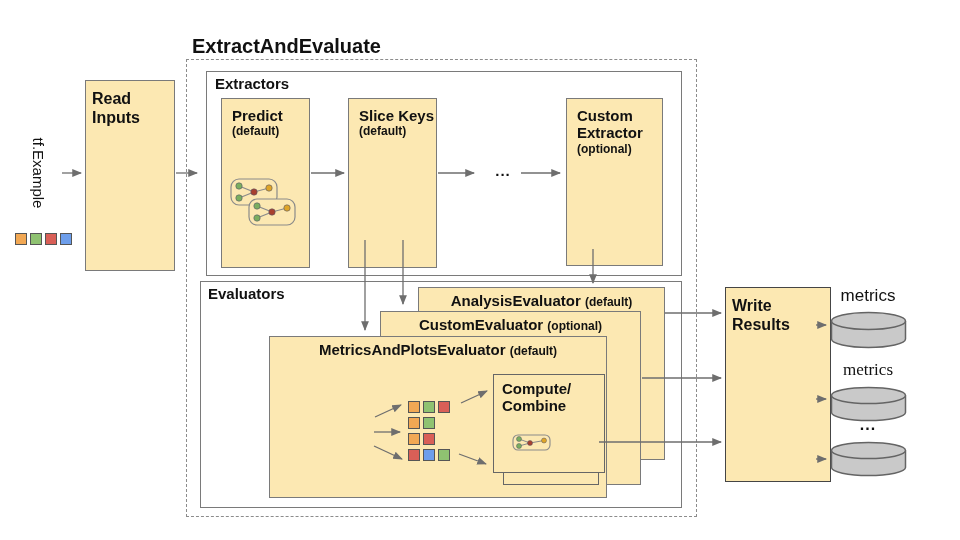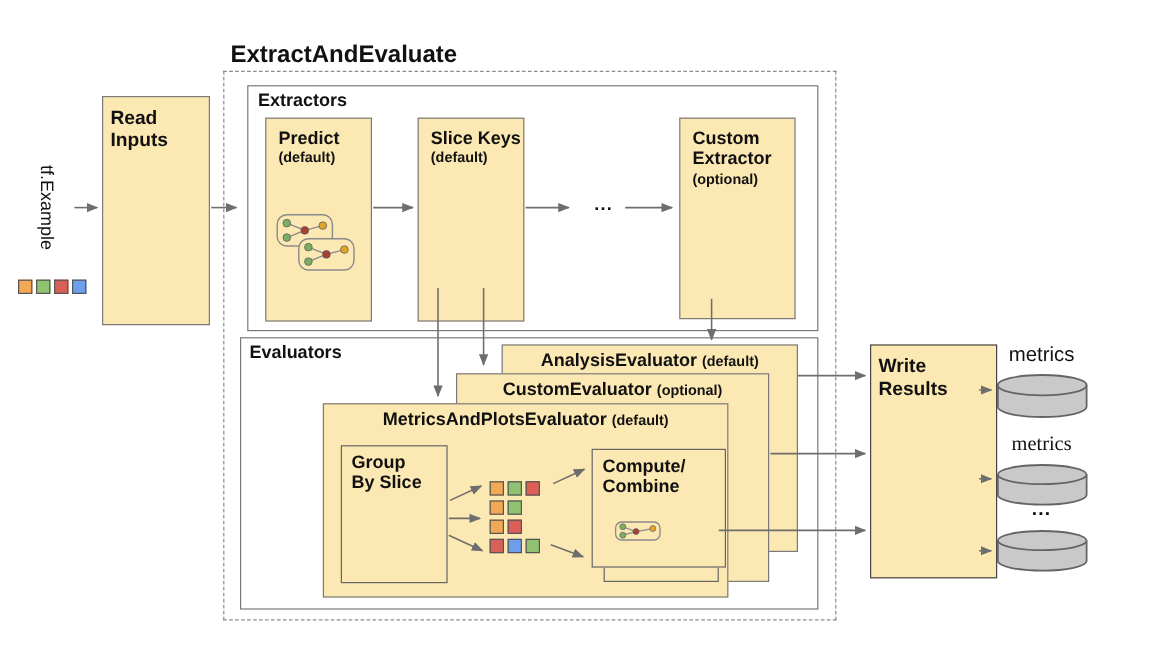--- a/index.html
+++ b/index.html
@@ -115,26 +115,20 @@
     </div>
   </div>
 
   <div class="abs box" style="left:269px;top:336px;width:338px;height:162px;">
     <div class="eval-title">
       <span>MetricsAndPlotsEvaluator</span>
       <span class="qualifier">(default)</span>
     </div>
   </div>
 
-  <div class="abs box" style="left:284px;top:371px;width:89px;height:115px;border-color:#666;">
-    <div class="node-label" style="padding:5px 0 0 8px;">
-      <span style="display:block;">Group</span>
-      <span style="display:block;">By Slice</span>
-    </div>
-  </div>
 
   <div class="abs" style="left:408px;top:401px;">
       <div class="sq-row">
         <div class="square" style="background: rgb(242, 168, 84);"></div>
         <div class="square" style="background: rgb(143, 194, 113);"></div>
         <div class="square" style="background: rgb(217, 95, 87);"></div>
       </div>
       <div class="sq-row">
         <div class="square" style="background: rgb(242, 168, 84);"></div>
         <div class="square" style="background: rgb(143, 194, 113);"></div>

